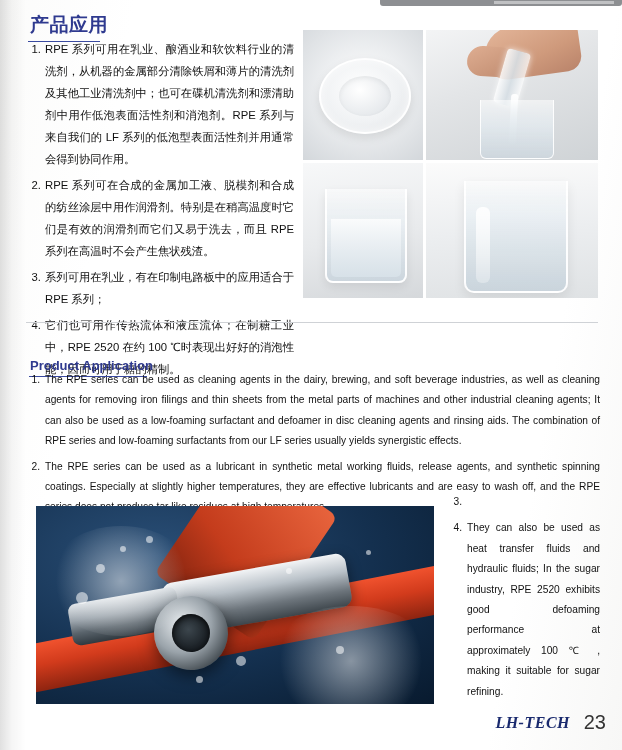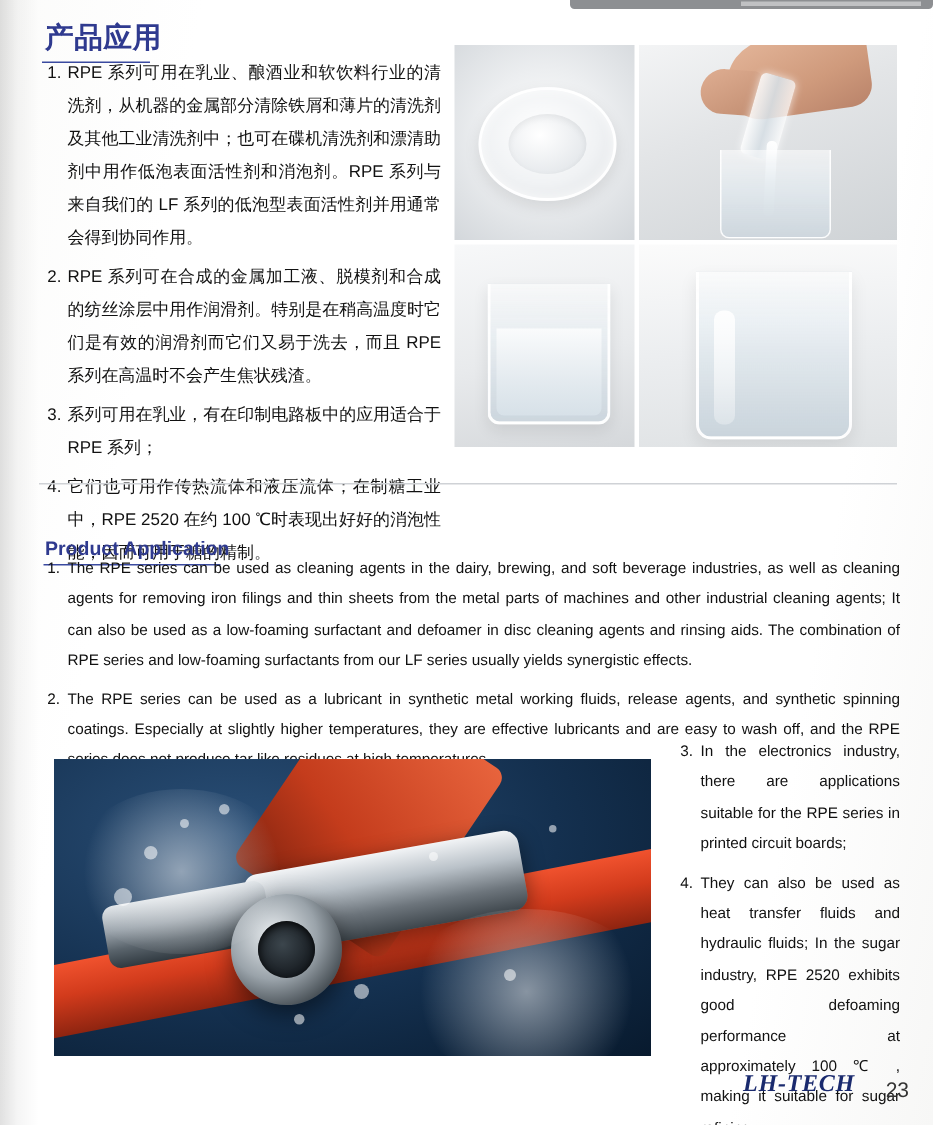--- a/index.html
+++ b/index.html
@@ -340,21 +340,21 @@
     font-family: "Liberation Serif", serif;
     font-style: italic;
     font-weight: bold;
     font-size: 16px;
     color: #1a2a6e;
     letter-spacing: 0.5px;
   }
   .footer-page {
     position: absolute;
     right: 16px; bottom: 16px;
-    font-size: 14px;
+    font-size: 20px;
     color: #333;
   }
 </style>
 </head>
 <body>
 
 <div class="page">
 
   <div class="spine"></div>
 
@@ -436,21 +436,20 @@
     <div class="splash" style="left:200px; top:150px; width:10px; height:10px;"></div>
     <div class="splash" style="left:250px; top:62px; width:6px; height:6px;"></div>
     <div class="splash" style="left:300px; top:140px; width:8px; height:8px;"></div>
     <div class="splash" style="left:330px; top:44px; width:5px; height:5px;"></div>
     <div class="splash" style="left:160px; top:170px; width:7px; height:7px;"></div>
   </div>
 
   <div class="en-right">
     <div class="li">
       <div class="num">3.</div>
-      <div class="txt">In the electronics industry, there are applications suitable for the RPE series in printed circuit boards;</div>
     </div>
     <div class="li">
       <div class="num">4.</div>
       <div class="txt">They can also be used as heat transfer fluids and hydraulic fluids; In the sugar industry, RPE 2520 exhibits good defoaming performance at approximately 100 ℃ , making it suitable for sugar refining.</div>
     </div>
   </div>
 
   <div class="footer-logo">LH-TECH</div>
   <div class="footer-page">23</div>
 

